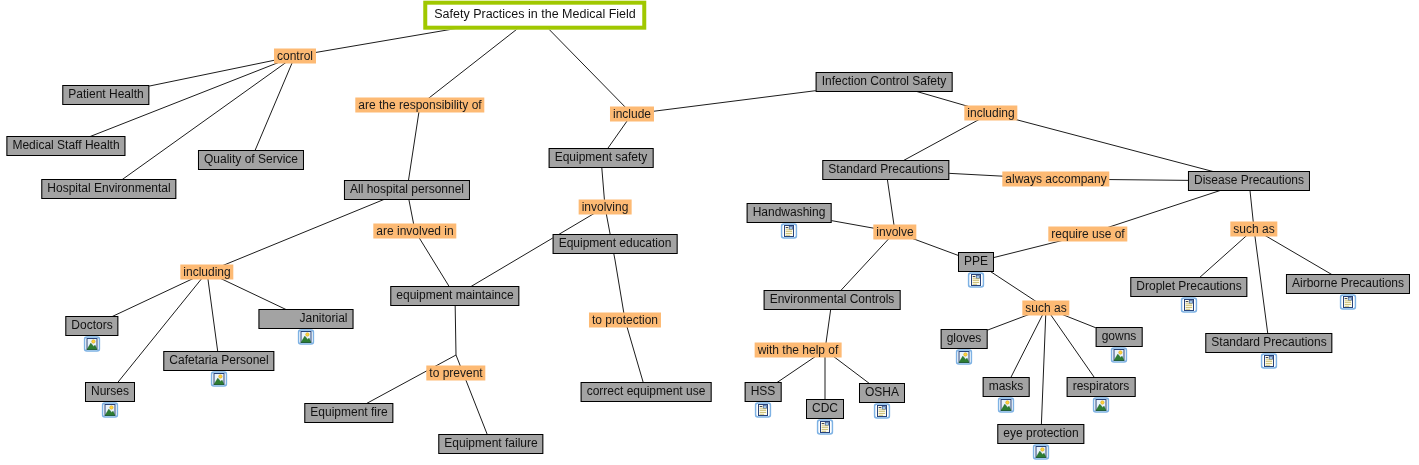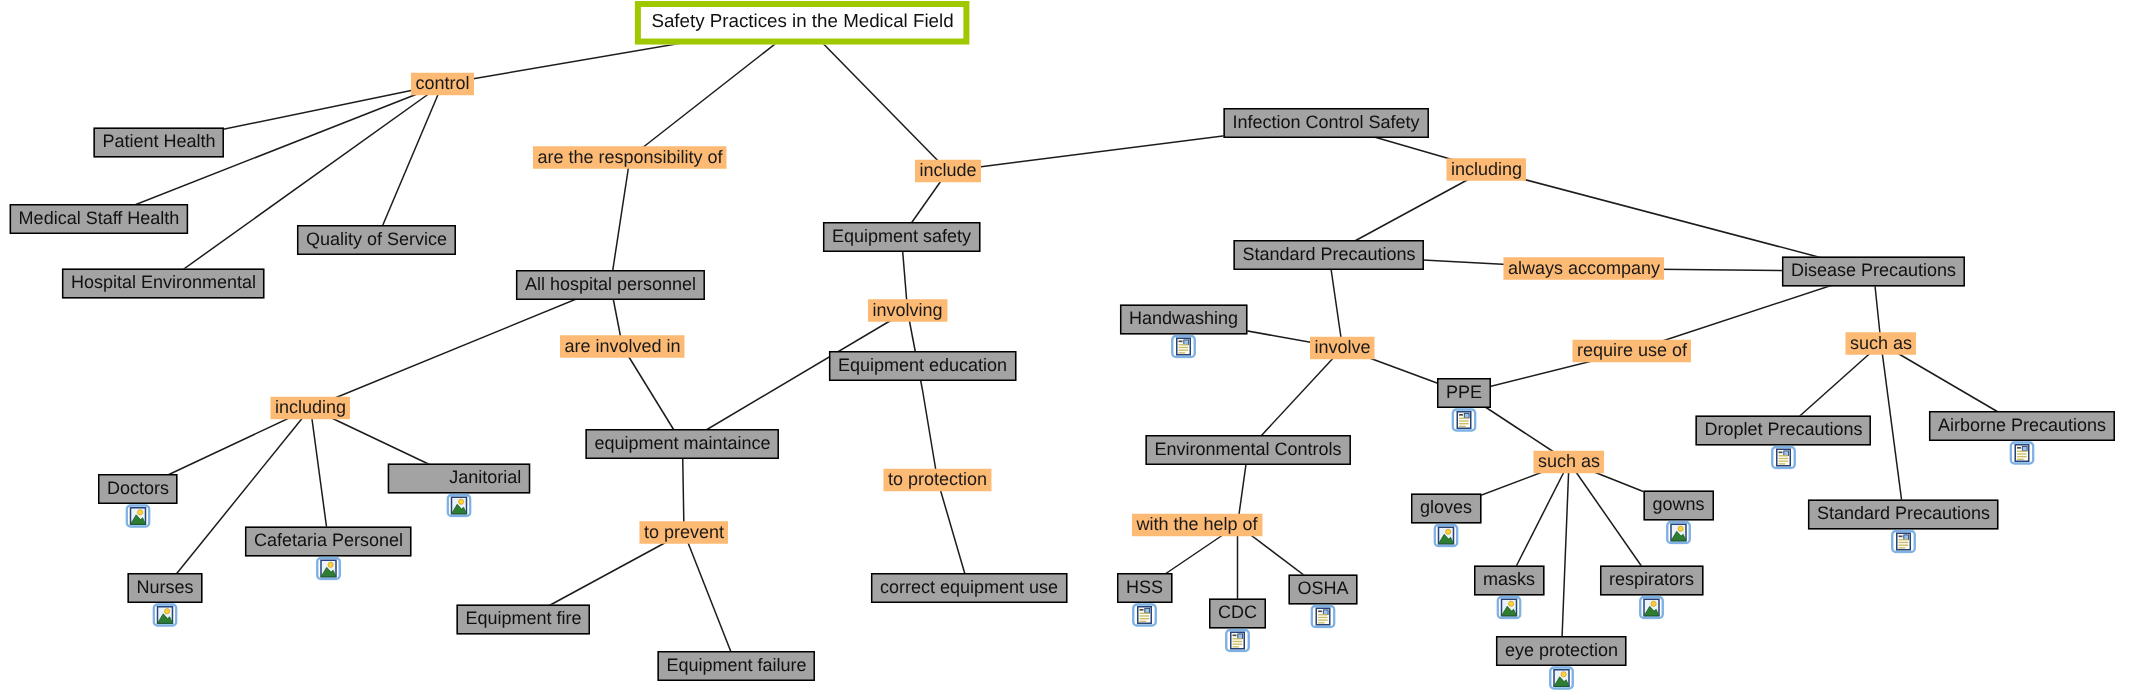--- a/index.html
+++ b/index.html
@@ -136,21 +136,21 @@
           <path d="M3.5 13.5 L7.3 7.2 L10.2 10.4 L11.6 9.2 L13.5 13.5 Z" fill="#2E7D32" stroke="#1B5E20" stroke-width="0.5"></path>
         </svg></div>
       <div class="node concept" style="left: 306px; top: 319px; padding-left: 40px;">Janitorial</div>
       <div class="res-icon" style="left: 306px; top: 337px;"><svg width="17" height="16" viewBox="0 0 17 16">
           <rect x="1" y="1" width="15" height="14" rx="2.5" fill="#fff" stroke="#7EB2E4" stroke-width="1.6"></rect>
           <rect x="3.5" y="2.5" width="10" height="11" fill="#EAF3FB" stroke="#27437B"></rect>
           <circle cx="9.9" cy="5.5" r="1.7" fill="#FFD43B" stroke="#D9A520" stroke-width="0.6"></circle>
           <path d="M3.5 13.5 L7.3 7.2 L10.2 10.4 L11.6 9.2 L13.5 13.5 Z" fill="#2E7D32" stroke="#1B5E20" stroke-width="0.5"></path>
         </svg></div>
       <div class="node concept" style="left: 455px; top: 296px;">equipment maintaince</div>
-      <div class="node link" style="left: 456px; top: 355px;">to prevent</div>
+      <div class="node link" style="left: 456px; top: 373px;">to prevent</div>
       <div class="node concept" style="left: 349px; top: 413px;">Equipment fire</div>
       <div class="node concept" style="left: 491px; top: 444px;">Equipment failure</div>
       <div class="node concept" style="left: 601px; top: 158px;">Equipment safety</div>
       <div class="node link" style="left: 605px; top: 207px;">involving</div>
       <div class="node concept" style="left: 615px; top: 244px;">Equipment education</div>
       <div class="node link" style="left: 625px; top: 320px;">to protection</div>
       <div class="node concept" style="left: 646px; top: 392px;">correct equipment use</div>
       <div class="node concept" style="left: 884px; top: 82px;">Infection Control Safety</div>
       <div class="node concept" style="left: 886px; top: 170px;">Standard Precautions</div>
       <div class="node link" style="left: 1056px; top: 179px;">always accompany</div>

